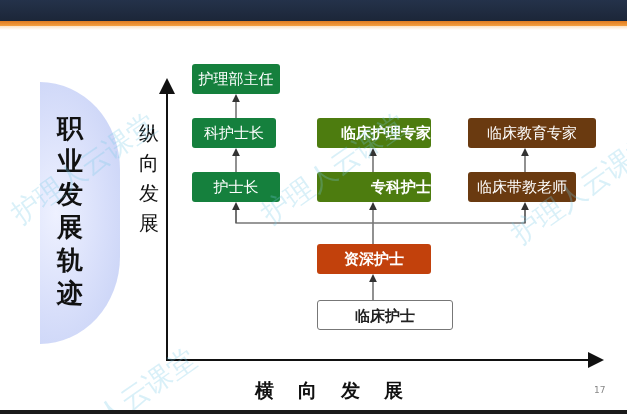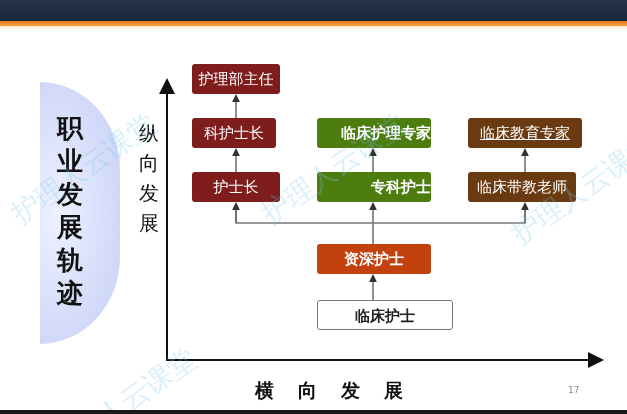--- a/index.html
+++ b/index.html
@@ -8,24 +8,24 @@
   .orange{position:absolute;left:0;top:21px;width:627px;height:5px;background:linear-gradient(#e07a1e,#f5a040);}
   .orange-glow{position:absolute;left:0;top:26px;width:627px;height:4px;background:linear-gradient(#fde3c4,#ffffff);}
   .bottombar{position:absolute;left:0;top:410px;width:627px;height:4px;background:#1a1a1a;}
   .halfcircle{position:absolute;left:40px;top:82px;width:80px;height:262px;border-radius:0 120px 120px 0/0 131px 131px 0;background:radial-gradient(ellipse at 20% 50%,#eef1ff 0%,#d7defa 55%,#c4cff5 100%);}
   .vtitle{position:absolute;left:50px;top:112px;width:40px;font-weight:bold;font-size:26px;line-height:33px;color:#111;text-align:center;}
   .vtitle span{display:block;}
   .yaxis-label{position:absolute;left:134px;top:118px;width:30px;font-family:"DejaVu Serif",serif;font-size:20px;line-height:30px;color:#111;text-align:center;}
   .yaxis-label span{display:block;}
   .xaxis-label{position:absolute;left:255px;top:378px;font-family:"DejaVu Serif",serif;font-size:19px;color:#111;letter-spacing:0;font-weight:bold;}
   .xaxis-label span{display:inline-block;width:43px;}
-  .page-num{position:absolute;left:568px;top:385px;font-size:9px;color:#888;}
+  .page-num{position:absolute;left:594px;top:385px;font-size:9px;color:#888;}
   svg.axes{position:absolute;left:0;top:0;}
   .node{position:absolute;height:30px;border-radius:3px;color:#fff;font-size:15px;line-height:30px;text-align:center;box-sizing:border-box;}
-  .dark{background:#7f1d1d;}
+  .dark{background:#15803d;}
   .teal-dark{background:#4d7c0f;font-weight:bold;text-align:right;}
   .teal{background:#c2410c;font-weight:bold;}
   .brown{background:#6a3a10;}
   .white{background:#fff;border:1.5px solid #777;color:#222;font-weight:bold;}
   .watermark{position:absolute;color:rgba(120,200,230,0.28);font-size:28px;transform:rotate(-35deg);white-space:nowrap;pointer-events:none;}
 </style>
 </head>
 <body>
 
 <div class="topbar"></div>
@@ -77,21 +77,21 @@
   <line x1="373" y1="300" x2="373" y2="278" stroke="#555" stroke-width="1.3" marker-end="url(#sa)"></line>
 </svg>
 
 <div class="node dark" style="left:192px;top:64px;width:88px;">护理部主任</div>
 <div class="node dark" style="left:192px;top:118px;width:84px;">科护士长</div>
 <div class="node dark" style="left:192px;top:172px;width:88px;">护士长</div>
 
 <div class="node teal-dark" style="left:317px;top:118px;width:114px;">临床护理专家</div>
 <div class="node teal-dark" style="left:317px;top:172px;width:114px;">专科护士</div>
 
-<div class="node brown" style="left:468px;top:118px;width:114px;text-decoration:underline;">临床教育专家</div>
+<div class="node brown" style="left:468px;top:118px;width:128px;">临床教育专家</div>
 <div class="node brown" style="left:468px;top:172px;width:108px;">临床带教老师</div>
 
 <div class="node teal" style="left:317px;top:244px;width:114px;">资深护士</div>
 <div class="node white" style="left:317px;top:300px;width:136px;">临床护士</div>
 
 <div class="xaxis-label">
   <span>横</span><span>向</span><span>发</span><span>展</span>
 </div>
 <div class="page-num">17</div>
 

